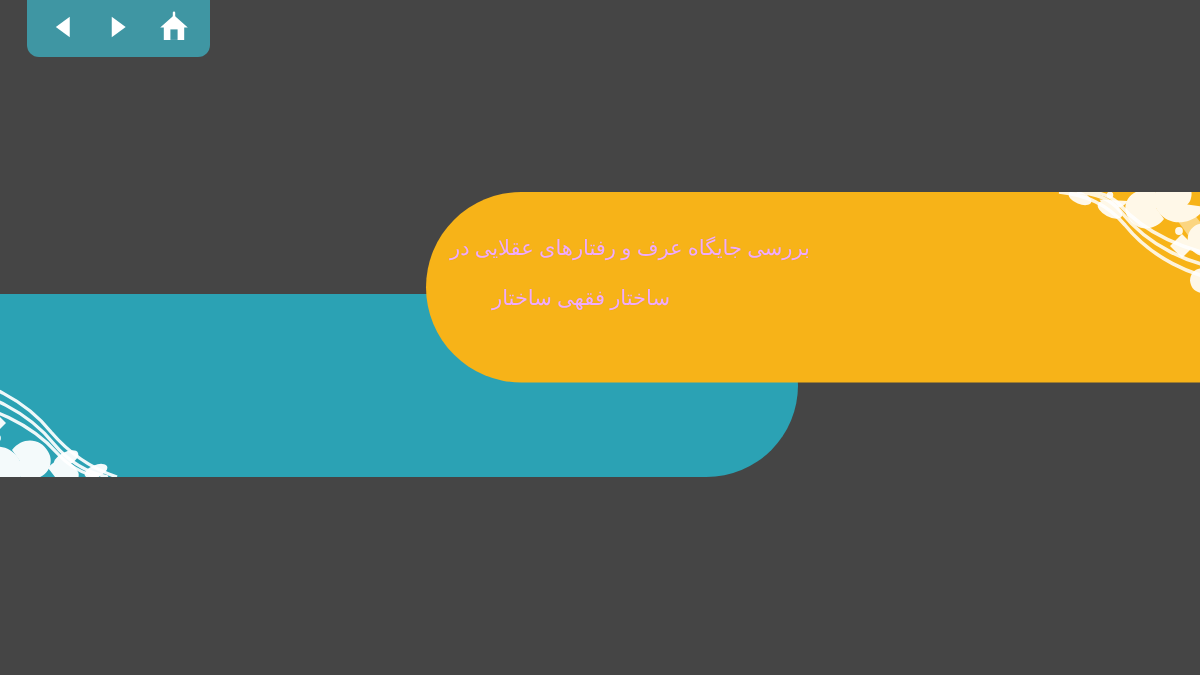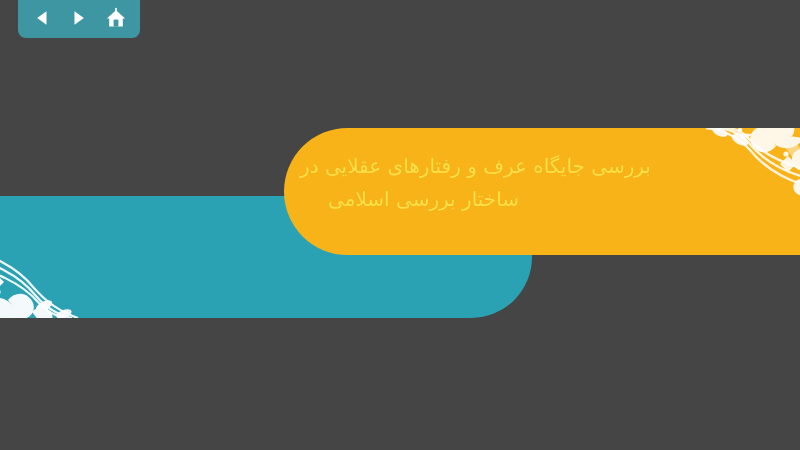--- a/index.html
+++ b/index.html
@@ -51,27 +51,28 @@
     position:absolute;
     left:300px; top:150px;
     width:390px; height:90px;
     display:flex; flex-direction:column;
     align-items:flex-end; justify-content:flex-start;
     direction:rtl;
     z-index:5;
     pointer-events:none;
   }
   .title-line{
-    color:#fde047;
-    font-size:20px;
+    color:#f0abfc;
+    font-size:14px;
     line-height:33px;
     font-weight:400;
     white-space:nowrap;
     letter-spacing:0px;
     text-shadow:0 0 1px rgba(0,0,0,.07);
+    font-family:Liberation Serif, serif;
   }
   .title-line.l2{ padding-left:28px; }
 
   
   .navbar{
     position:absolute;
     left:18px; top:-14px;
     width:122px; height:52px;
     background:#3f96a3;
     border-radius:8px;
@@ -141,21 +142,21 @@
         <ellipse cx="126" cy="12" rx="9" ry="4.5" transform="rotate(28 126 12)"></ellipse>
         <ellipse cx="106" cy="4" rx="8" ry="4" transform="rotate(22 106 4)"></ellipse>
         <path d="M200,60 c-4,8 -14,10 -19,4 c-4,-6 0,-13 6,-13"></path>
         <circle cx="204" cy="70" r="2.4"></circle>
       </g>
     </svg>
   </div>
 
   <div class="title-wrap">
     <div class="title-line l1">بررسی جایگاه عرف و رفتارهای عقلایی در</div>
-    <div class="title-line l2">ساختار بررسی اسلامی</div>
+    <div class="title-line l2">ساختار فقهی ساختار</div>
   </div>
 
   <div class="navbar">
     <div class="nav-btn" title="Back">
       <svg width="20" height="20" viewBox="0 0 20 20" aria-hidden="true">
         <path d="M14.5 3.2 L5.2 10 L14.5 16.8 Z" fill="#ffffff"></path>
       </svg>
     </div>
     <div class="nav-btn" title="Forward">
       <svg width="20" height="20" viewBox="0 0 20 20" aria-hidden="true">

